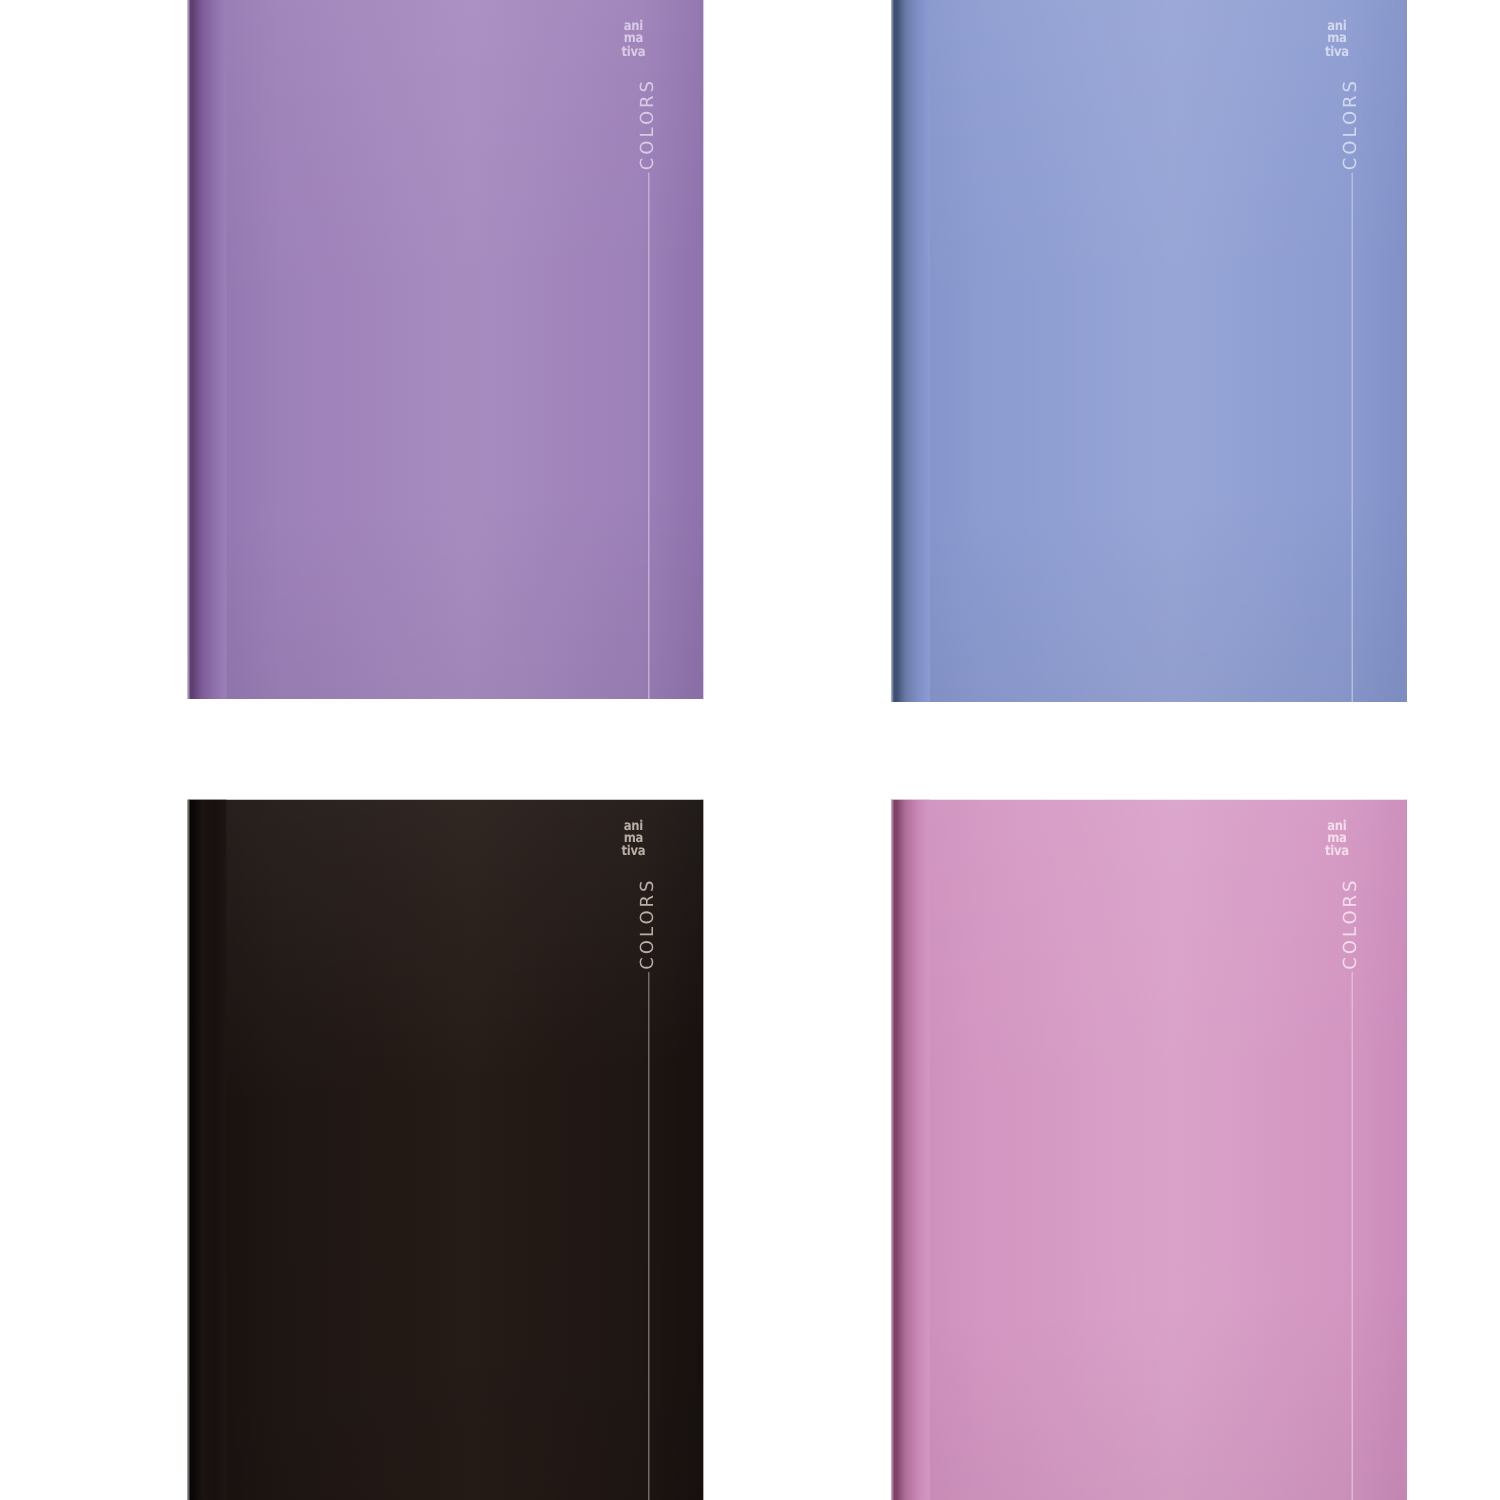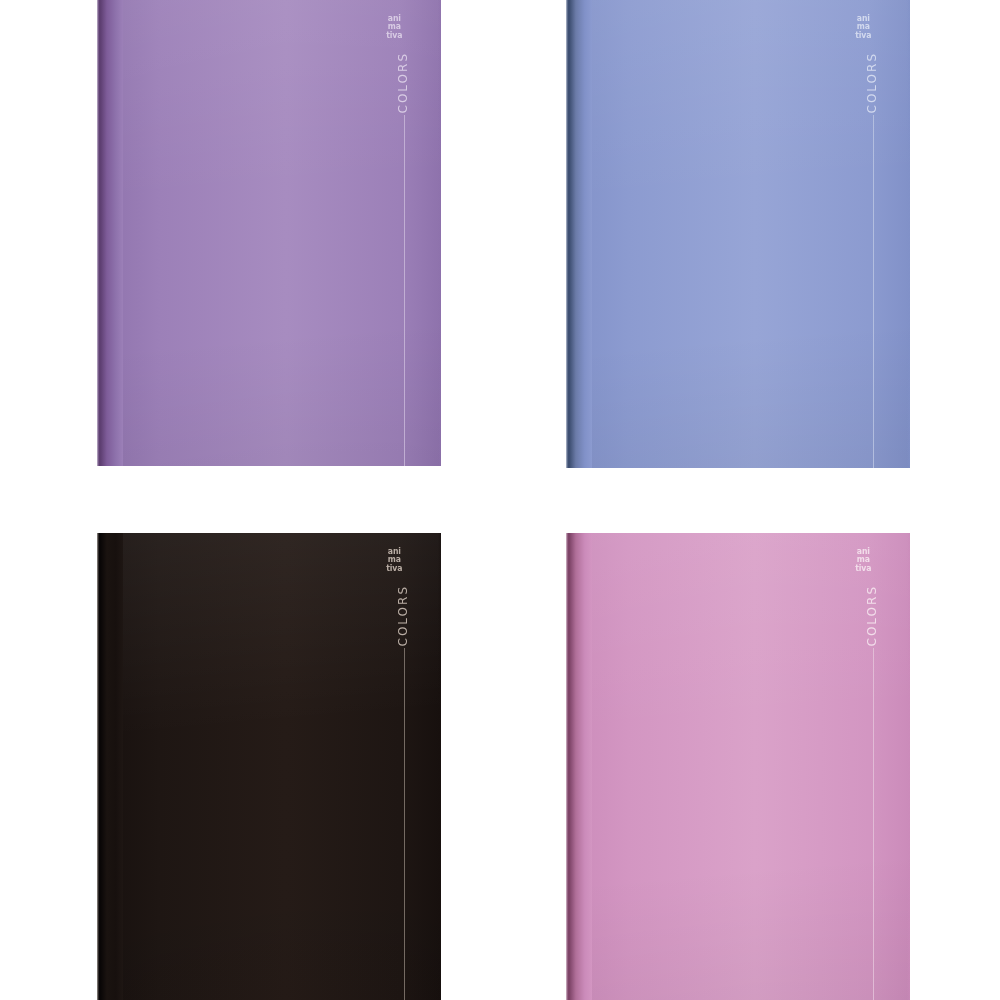--- a/index.html
+++ b/index.html
@@ -19,20 +19,21 @@
     position: relative;
     width: 1000px;
     height: 1000px;
   }
 
   
   .notebook {
     position: absolute;
     overflow: hidden;
     box-sizing: border-box;
+    margin-left: 28px;
   }
 
   
   .cover-face {
     position: absolute;
     inset: 0;
   }
 
   
   .spine {

